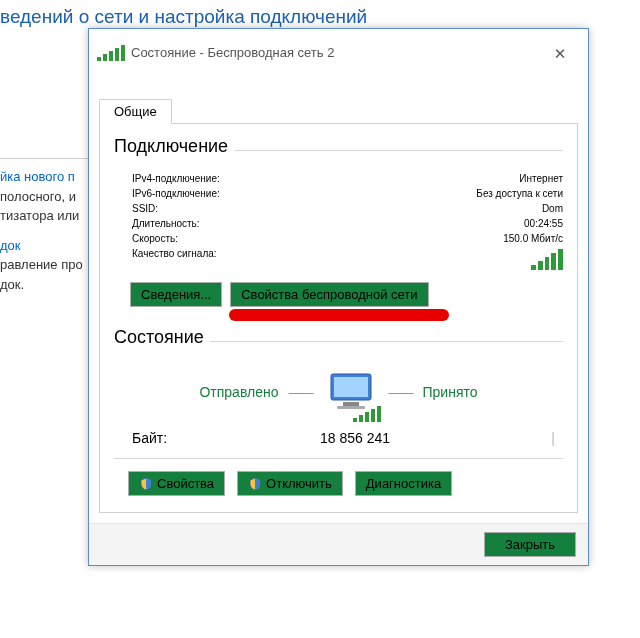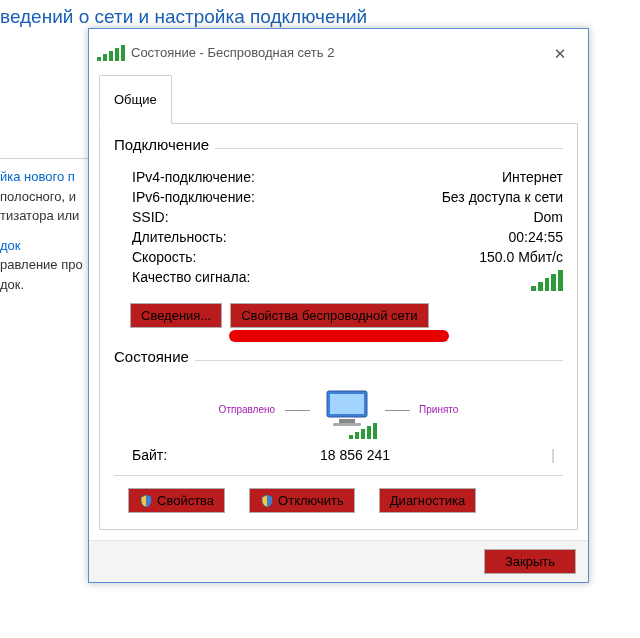--- a/index.html
+++ b/index.html
@@ -6,55 +6,55 @@
   .bg-header{color:#1a5fb4;font-size:19px;padding:6px 0 6px 0}
   .bg-left{position:absolute;left:0;top:150px;width:110px;font-size:13px;color:#333;line-height:1.5}
   .bg-left .lnk{color:#0066cc}
   .bg-left hr{border:none;border-top:1px solid #d0d0d0;margin:8px 0}
   .dialog{position:absolute;left:88px;top:28px;width:499px;background:#fff;border:1px solid #5a8cd6;box-shadow:0 0 8px rgba(0,0,0,.25)}
   .titlebar{height:30px;display:flex;align-items:flex-start;padding:16px 8px;color:#555;font-size:13px}
   .titlebar .sigicon{margin-right:6px}
   .titlebar .spacer{flex:1}
   .closex{width:40px;height:20px;text-align:center;color:#555;font-size:15px;cursor:default}
   .tabbar{display:flex;align-items:flex-end;height:28px;padding:0 10px;margin-top:4px}
-  .tab{border:1px solid #cfcfcf;border-bottom:1px solid #fff;background:#fff;padding:16px 14px;font-size:13px;position:relative;top:1px;border-radius:2px 2px 0 0}
+  .tab{border:1px solid #cfcfcf;border-bottom:1px solid #fff;background:#fff;padding:4px 14px;font-size:13px;position:relative;top:1px;border-radius:2px 2px 0 0}
   .panel{border:1px solid #cfcfcf;margin:0 10px 10px 10px;padding:12px 14px 10px 14px}
-  .group-title{font-size:15px;color:#000;margin-bottom:6px}
+  .group-title{font-size:18px;color:#000;margin-bottom:6px}
   .group-line{height:1px;background:#d8d8d8;flex:1;margin-left:6px;margin-top:2px}
   .group-head{display:flex;align-items:center;margin-bottom:8px}
-  .kv{display:flex;justify-content:space-between;padding:2px 0 2px 18px;font-size:14px}
+  .kv{display:flex;justify-content:space-between;padding:2px 0 2px 18px;font-size:10px}
   .kv .k{color:#000}
   .kv .v{color:#000}
   .sigbars{display:inline-flex;align-items:flex-end;gap:2px;width:32px;height:22px}
   .sigbars span{display:inline-block;width:5px;background:#2e9a3a}
   .sigbars span:nth-child(1){height:5px}
   .sigbars span:nth-child(2){height:9px}
   .sigbars span:nth-child(3){height:13px}
   .sigbars span:nth-child(4){height:17px}
   .sigbars span:nth-child(5){height:21px}
   .smallbars{display:inline-flex;align-items:flex-end;gap:2px}
   .smallbars span{display:inline-block;width:4px;background:#2e9a3a}
   .smallbars span:nth-child(1){height:4px}
   .smallbars span:nth-child(2){height:7px}
   .smallbars span:nth-child(3){height:10px}
   .smallbars span:nth-child(4){height:13px}
   .smallbars span:nth-child(5){height:16px}
   .btnrow{display:flex;gap:8px;margin:10px 0 4px 16px}
-  .btn{background:#b91c1c;border:1px solid #adadad;padding:4px 10px;font-size:13px;display:inline-flex;align-items:center;gap:4px;cursor:default}
+  .btn{background:#15803d;border:1px solid #adadad;padding:4px 10px;font-size:13px;display:inline-flex;align-items:center;gap:4px;cursor:default}
   .redmark{height:12px;width:220px;background:#e60000;border-radius:6px;margin-left:115px;margin-top:-2px;margin-bottom:6px}
   .activity{display:flex;align-items:center;justify-content:center;gap:10px;margin:6px 0 4px 0;height:60px}
-  .act-label{color:#a21caf;font-size:10px}
+  .act-label{color:#15803d;font-size:14px}
   .dashes{color:#888;letter-spacing:-1px}
   .monitor{width:56px;height:44px;position:relative}
   .monitor svg{width:56px;height:44px}
   .act-sig{position:absolute;right:-2px;bottom:-8px}
   .bytes-row{display:flex;padding:4px 0 8px 18px;font-size:14px}
   .bytes-row .c{flex:1;text-align:center}
   .bytes-row .r{flex:1;text-align:right}
-  .bottom-btns{display:flex;gap:24px;margin:12px 0 6px 14px}
+  .bottom-btns{display:flex;gap:12px;margin:12px 0 6px 14px}
   .shield{width:14px;height:14px}
   .dlg-footer{display:flex;justify-content:flex-end;padding:8px 12px;border-top:1px solid #e4e4e4;background:#f4f4f4}
 </style>
 </head>
 <body>
 
 <div class="bg-header">ведений о сети и настройка подключений</div>
 
 <div class="bg-left">
   <hr>

